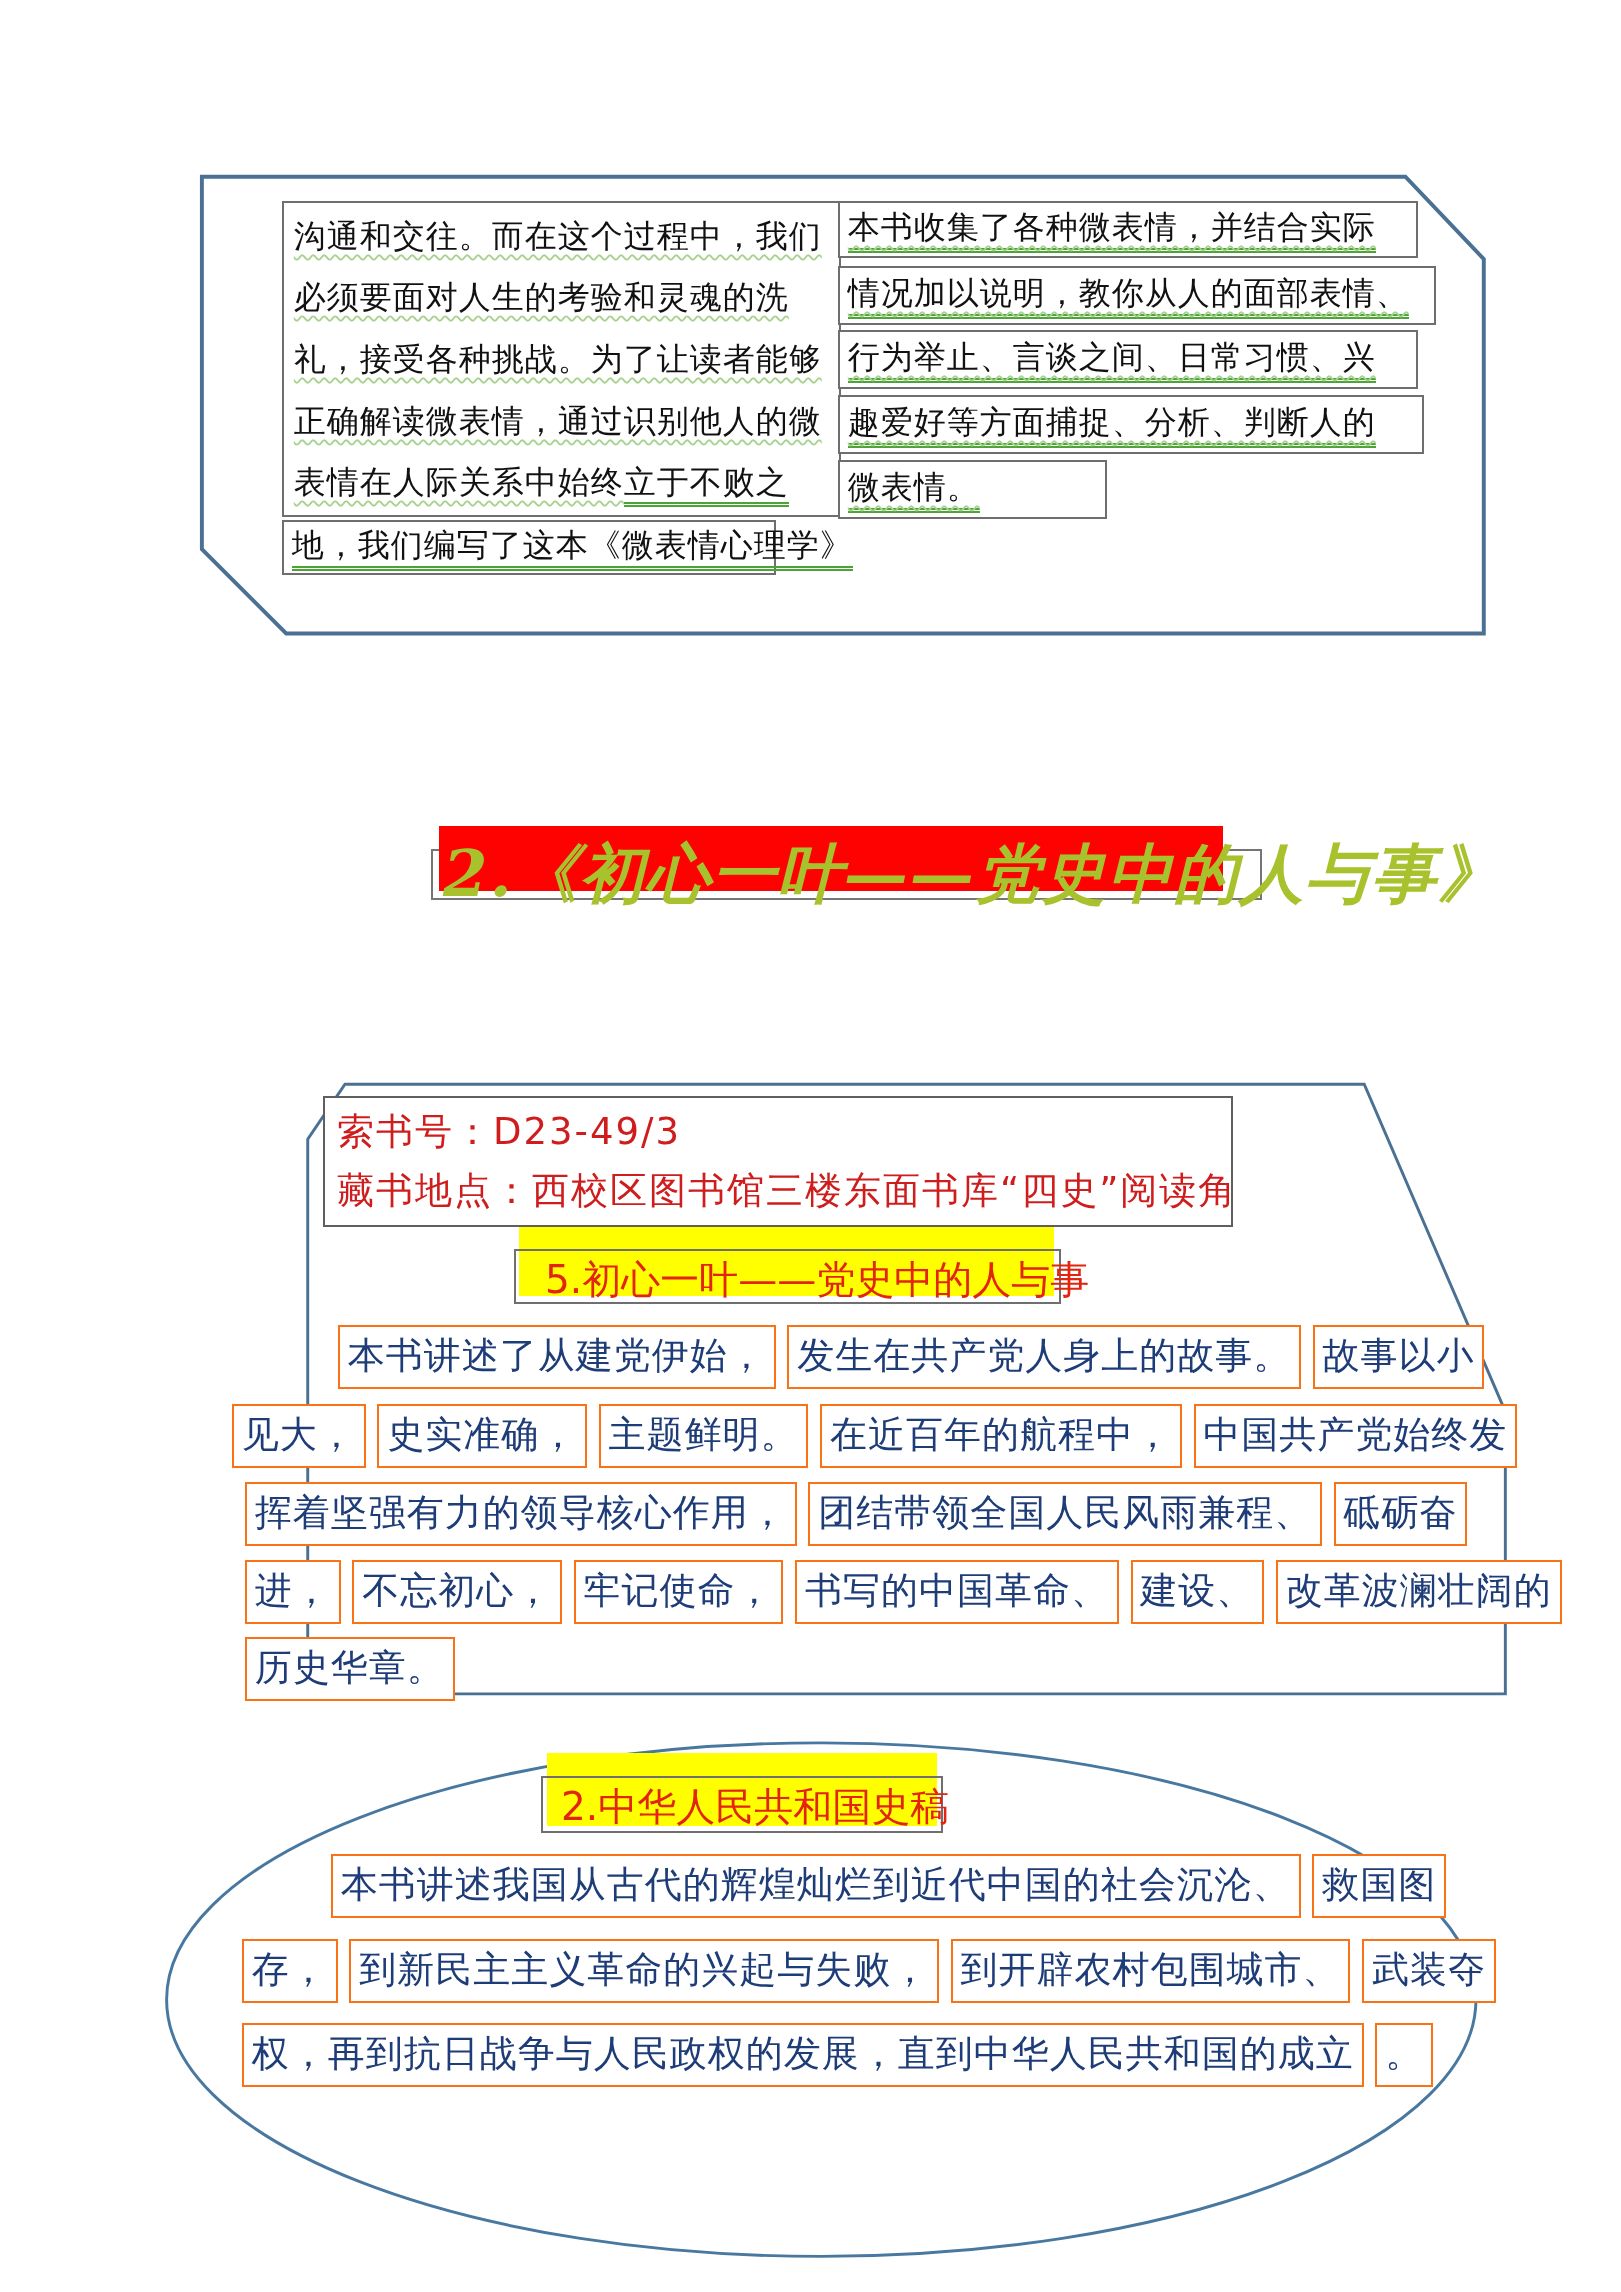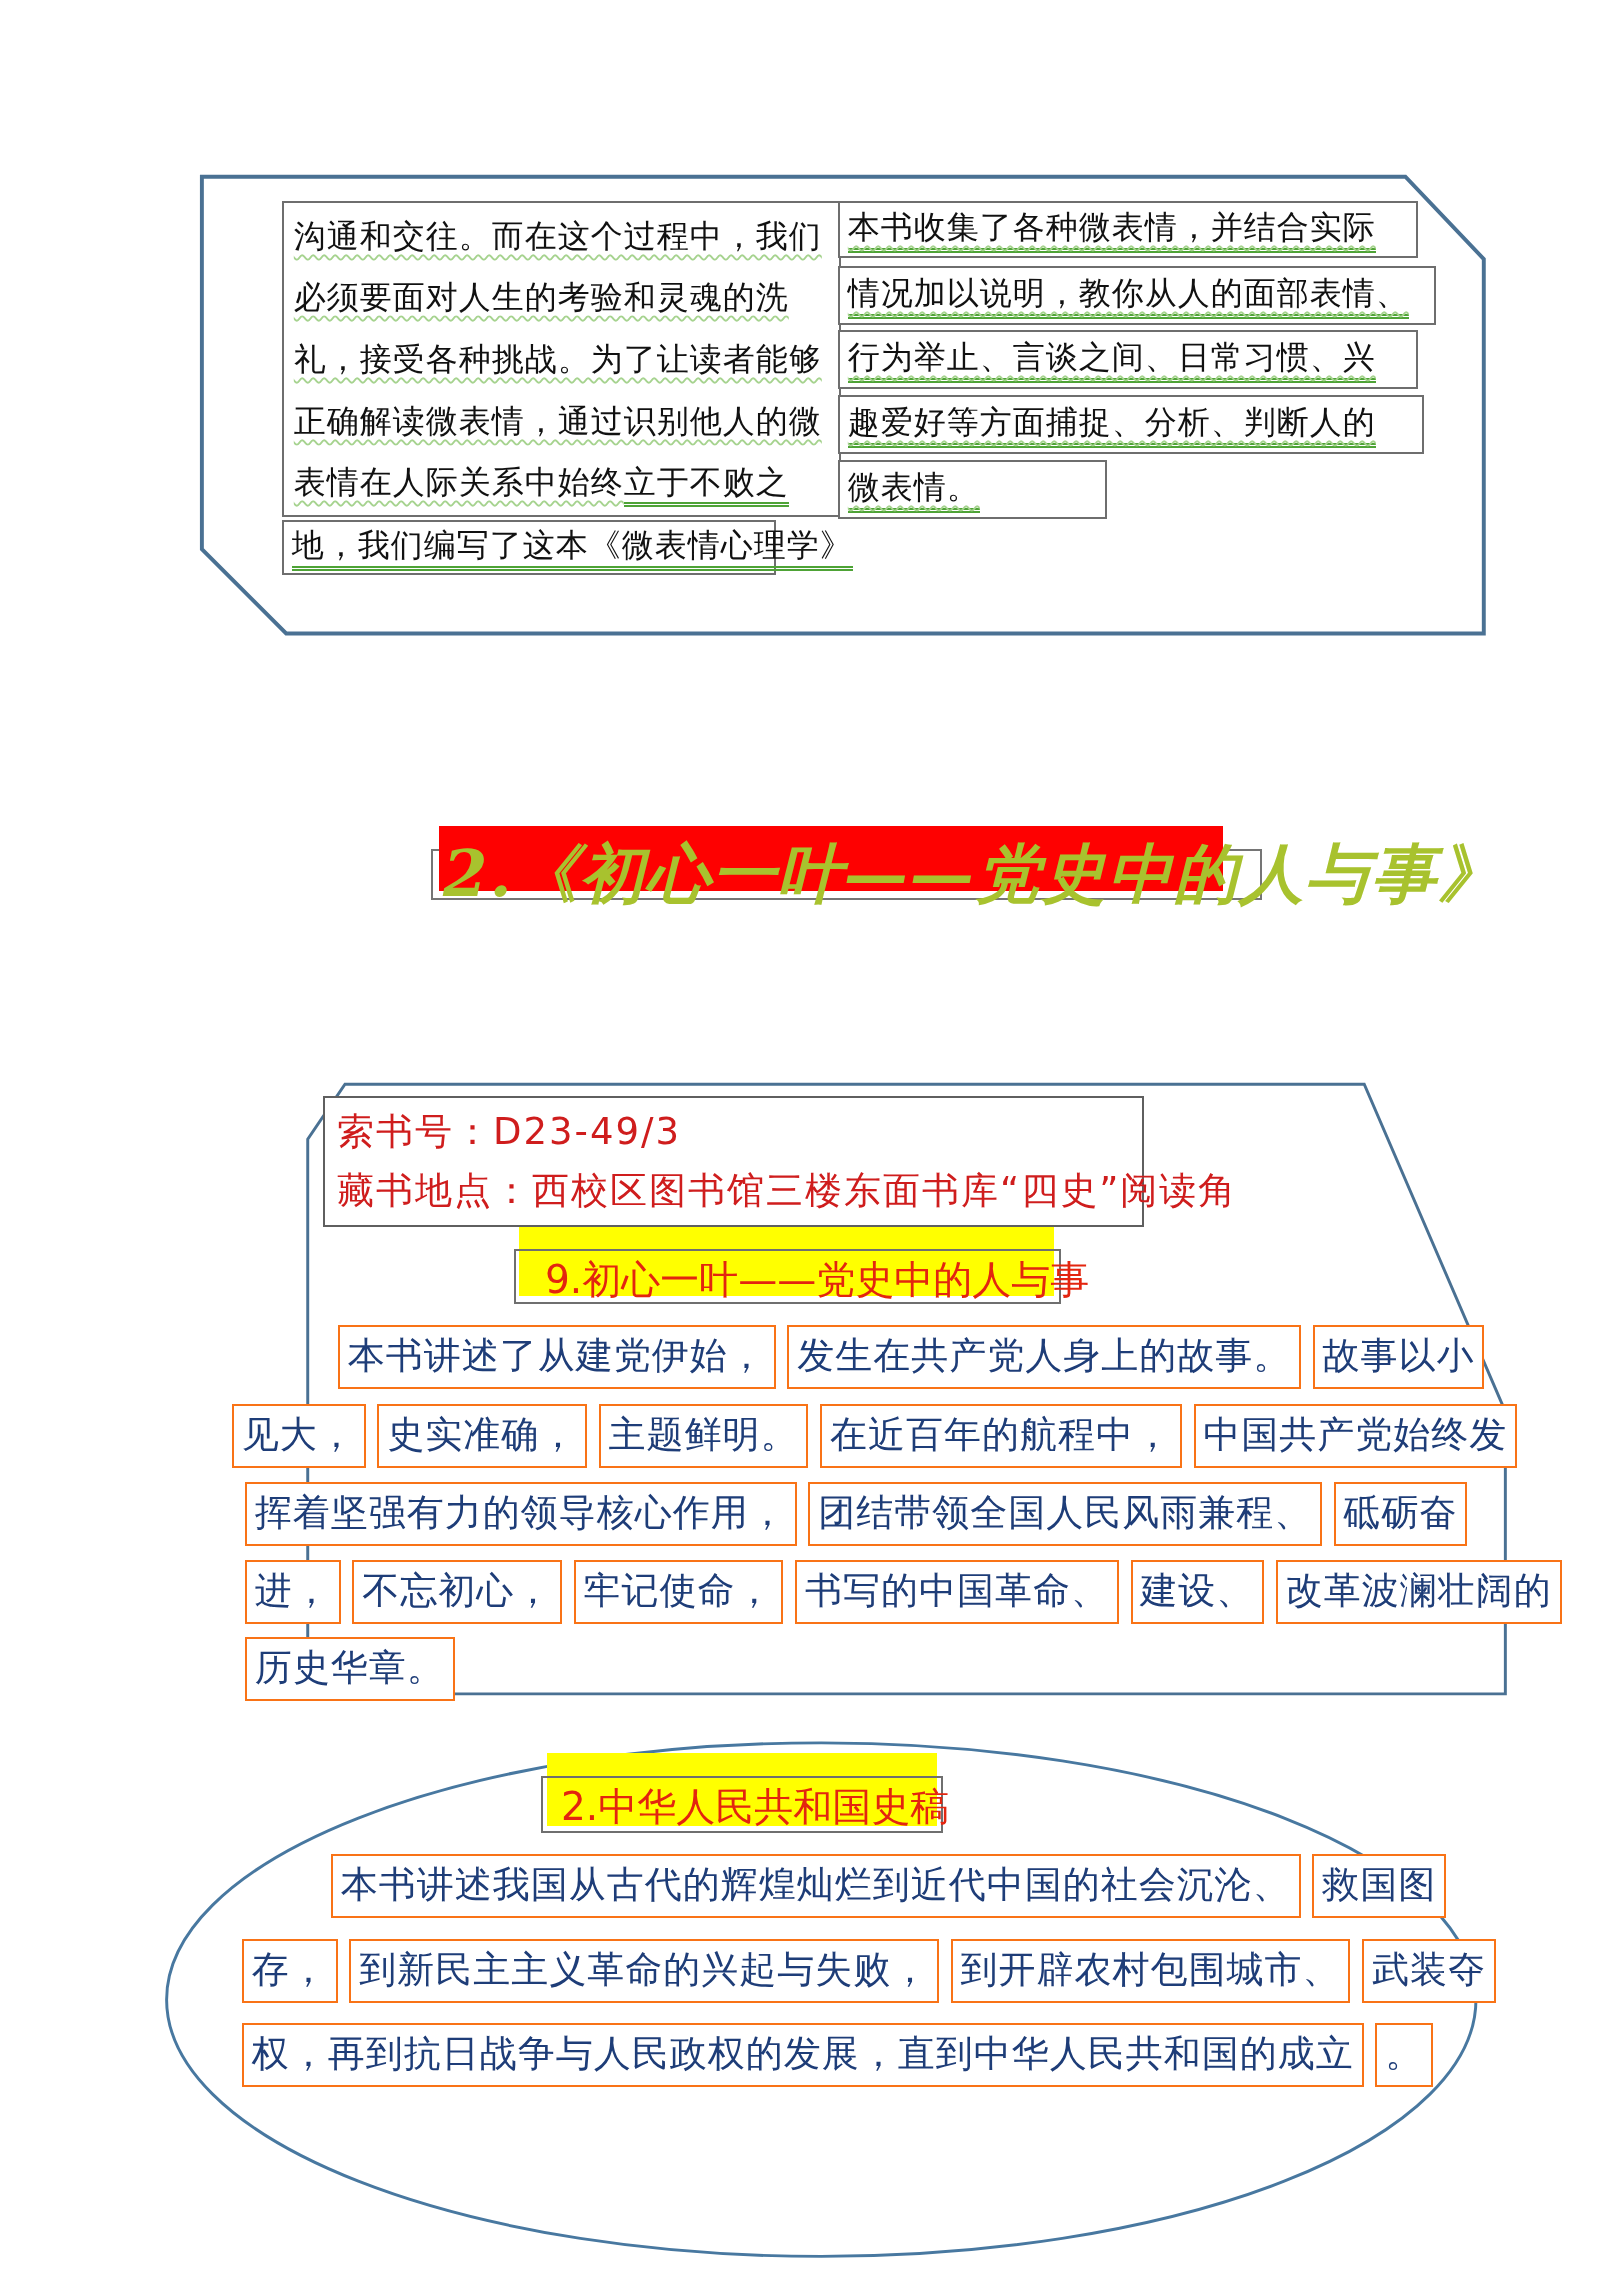--- a/index.html
+++ b/index.html
@@ -74,28 +74,28 @@
     <span class="toptext uw ud">趣爱好等方面捕捉、分析、判断人的</span>
   </div>
   <div class="box rbox" style="left:838px;top:460px;width:269px;height:59px;">
     <span class="toptext uw ud">微表情。</span>
   </div>
 
   <div class="banner-border" style="left:431px;top:849px;width:831px;height:51px;"></div>
   <div class="banner-red" style="left:439px;top:826px;width:784px;height:65px;"></div>
   <div class="banner-text" style="left:443px;top:831px;color:#a8c22e;">2.《初心一叶——党史中的人与事》</div>
 
-  <div class="infobox" style="left:323px;top:1096px;width:821px;height:131px;padding-left:12px;">
+  <div class="infobox" style="left:323px;top:1096px;width:910px;height:131px;padding-left:12px;">
     <div class="redline">索书号：D23-49/3</div>
     <div class="redline">藏书地点：西校区图书馆三楼东面书库“四史”阅读角</div>
   </div>
 
   <div class="yellow-block" style="left:519px;top:1227px;width:535px;height:69px;"></div>
   <div class="yellow-border" style="left:514px;top:1249px;width:547px;height:55px;"></div>
-  <div class="ytitle" style="left:545px;top:1253px;color:#e3250f;">9.初心一叶——党史中的人与事</div>
+  <div class="ytitle" style="left:545px;top:1253px;color:#e3250f;">5.初心一叶——党史中的人与事</div>
 
   <div class="row" style="left:338px;top:1325px;">
     <span class="seg">本书讲述了从建党伊始，</span><span class="seg">发生在共产党人身上的故事。</span><span class="seg">故事以小</span>
   </div>
   <div class="row" style="left:232px;top:1404px;">
     <span class="seg">见大，</span><span class="seg">史实准确，</span><span class="seg">主题鲜明。</span><span class="seg">在近百年的航程中，</span><span class="seg">中国共产党始终发</span>
   </div>
   <div class="row" style="left:245px;top:1482px;">
     <span class="seg">挥着坚强有力的领导核心作用，</span><span class="seg">团结带领全国人民风雨兼程、</span><span class="seg">砥砺奋</span>
   </div>

